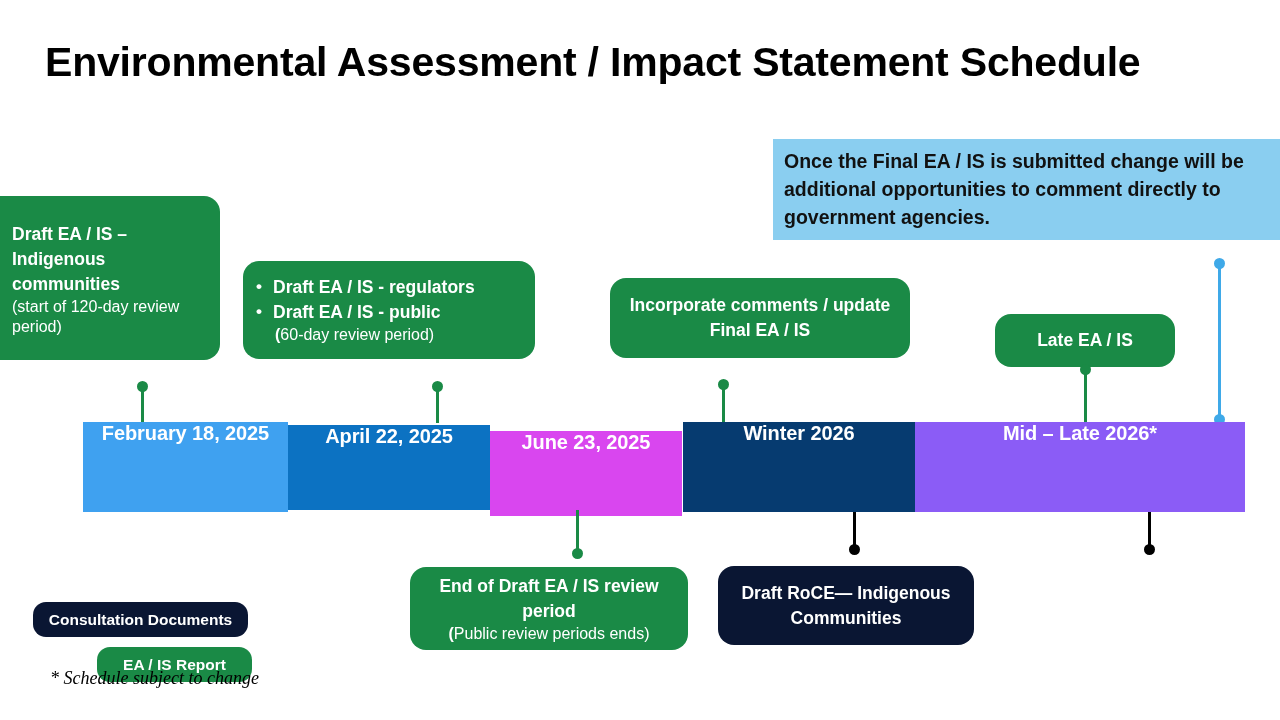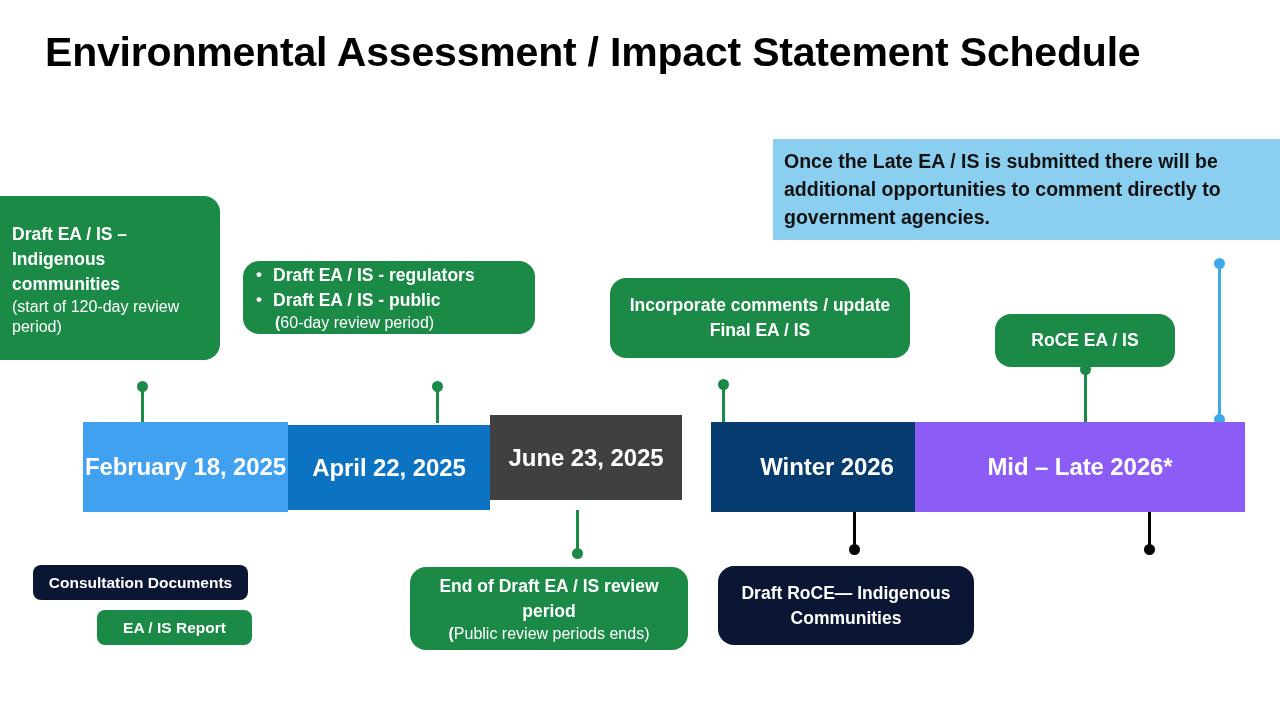--- a/index.html
+++ b/index.html
@@ -16,21 +16,21 @@
     width: 1280px;
     height: 720px;
     overflow: hidden;
     background: #ffffff;
   }
 
   
   #page-title {
     position: absolute;
     left: 45px;
-    top: 26px;
+    top: 36px;
     width: 1120px;
     font-size: 41px;
     line-height: 52px;
     font-weight: bold;
     color: #000000;
     letter-spacing: -0.2px;
   }
 
   
   #callout {
@@ -94,24 +94,23 @@
     left: 2px;
     top: -1px;
     font-size: 17px;
   }
   ul.bl > li .reg { font-weight: normal; font-size: 16px; }
 
   
   .seg {
     position: absolute;
     display: flex;
-    align-items: center;
     justify-content: center;
     color: #ffffff;
-    font-size: 24px;
+    font-size: 20px;
     font-weight: bold;
     letter-spacing: -0.1px;
   }
 
   
   .stem {
     position: absolute;
     width: 3px;
   }
   .dot {
@@ -121,72 +120,73 @@
     border-radius: 50%;
   }
   .g  { background: #1A8A46; }
   .k  { background: #000000; }
   .lb { background: #3FA9E8; }
 
   
   .legend {
     position: absolute;
     box-sizing: border-box;
-    border-radius: 8px;
+    border-radius: 13px;
     color: #ffffff;
     display: flex;
     align-items: center;
     justify-content: center;
     font-size: 15.5px;
     font-weight: bold;
+    margin-top: 37px;
   }
   #footnote {
     position: absolute;
     left: 50px;
     top: 668px;
     font-size: 18px;
     font-style: italic;
     color: #000000;
     font-family: "Liberation Serif", serif;
   }
 </style>
 </head>
 <body>
 
 <div id="canvas">
 
   <div id="page-title">Environmental Assessment / Impact Statement Schedule</div>
 
   <div id="callout">
-    <div class="txt">Once the Late EA / IS is submitted there will be additional opportunities to comment directly to government agencies.</div>
+    <div class="txt">Once the Final EA / IS is submitted change will be additional opportunities to comment directly to government agencies.</div>
   </div>
 
   <div class="card green" style="left:-18px; top:196px; width:238px; height:164px; padding:14px 18px 12px 30px;">
     <div class="hd">Draft EA / IS – Indigenous communities</div>
     <div class="sub">(start of 120-day review period)</div>
   </div>
 
-  <div class="card green" style="left:243px; top:261px; width:292px; height:73px; padding:8px 20px 8px 11px;">
+  <div class="card green" style="left:243px; top:261px; width:292px; height:98px; padding:8px 20px 8px 11px;">
     <ul class="bl">
       <li>
         <span>Draft EA / IS - regulators</span>
       </li>
       <li>
         <span>Draft EA / IS - public</span>
       </li>
     </ul>
     <div class="sub" style="padding-left:21px;"><span class="b">(</span><span>60-day review period)</span></div>
   </div>
 
   <div class="card green" style="left:610px; top:278px; width:300px; height:80px; padding:6px 14px;">
     <div class="hd ctr">Incorporate comments / update Final EA / IS</div>
   </div>
 
   <div class="card green" style="left:995px; top:314px; width:180px; height:53px; padding:4px 12px;">
-    <div class="hd ctr">RoCE EA / IS</div>
+    <div class="hd ctr">Late EA / IS</div>
   </div>
 
   <div class="stem g" style="left:141px; top:387px; height:36px;"></div>
   <div class="dot g" style="left:137px; top:381px;"></div>
 
   <div class="stem g" style="left:436px; top:387px; height:36px;"></div>
   <div class="dot g" style="left:432px; top:381px;"></div>
 
   <div class="stem g" style="left:722px; top:385px; height:38px;"></div>
   <div class="dot g" style="left:718px; top:379px;"></div>
@@ -197,24 +197,24 @@
   <div class="stem lb" style="left:1218px; top:265px; height:158px;"></div>
   <div class="dot lb" style="left:1214px; top:258px;"></div>
   <div class="dot lb" style="left:1214px; top:414px;"></div>
 
   <div class="seg" style="left:83px;  top:422px; width:205px; height:90px; background:#3FA1F0;">
     <span>February 18, 2025</span>
   </div>
   <div class="seg" style="left:288px; top:425px; width:202px; height:85px; background:#0C72C2;">
     <span>April 22, 2025</span>
   </div>
-  <div class="seg" style="left:490px; top:415px; width:192px; height:85px; background:#404040;">
+  <div class="seg" style="left:490px; top:431px; width:192px; height:85px; background:#d946ef;">
     <span>June 23, 2025</span>
   </div>
-  <div class="seg" style="left:683px; top:422px; width:232px; height:90px; background:#063B70;margin-left:28px;">
+  <div class="seg" style="left:683px; top:422px; width:232px; height:90px; background:#063B70;">
     <span>Winter 2026</span>
   </div>
   <div class="seg" style="left:915px; top:422px; width:330px; height:90px; background:#8b5cf6;">
     <span>Mid – Late 2026*</span>
   </div>
 
   <div class="stem g" style="left:576px; top:510px; height:44px;"></div>
   <div class="dot g" style="left:572px; top:548px;"></div>
 
   <div class="stem k" style="left:853px; top:512px; height:40px;"></div>
@@ -233,14 +233,15 @@
   </div>
 
 
   <div class="legend" style="left:33px; top:565px; width:215px; height:35px; background:#0A1633;">
     <span>Consultation Documents</span>
   </div>
   <div class="legend" style="left:97px; top:610px; width:155px; height:35px; background:#1A8A46;">
     <span>EA / IS Report</span>
   </div>
 
+  <div id="footnote">* Schedule subject to change</div>
 
 </div>
 
 </body></html>

